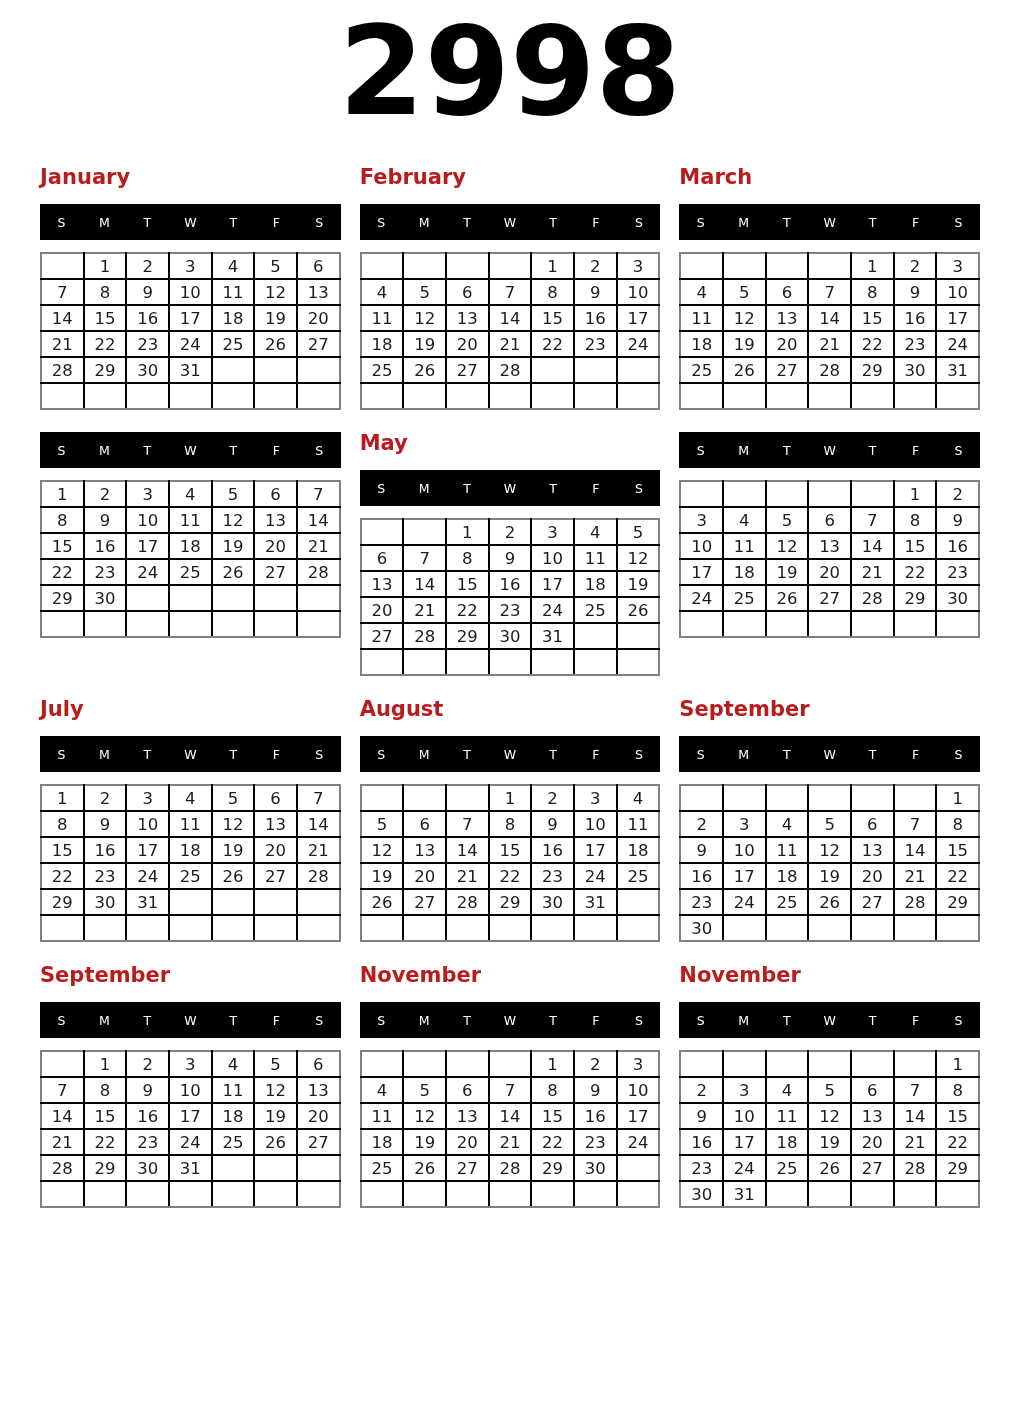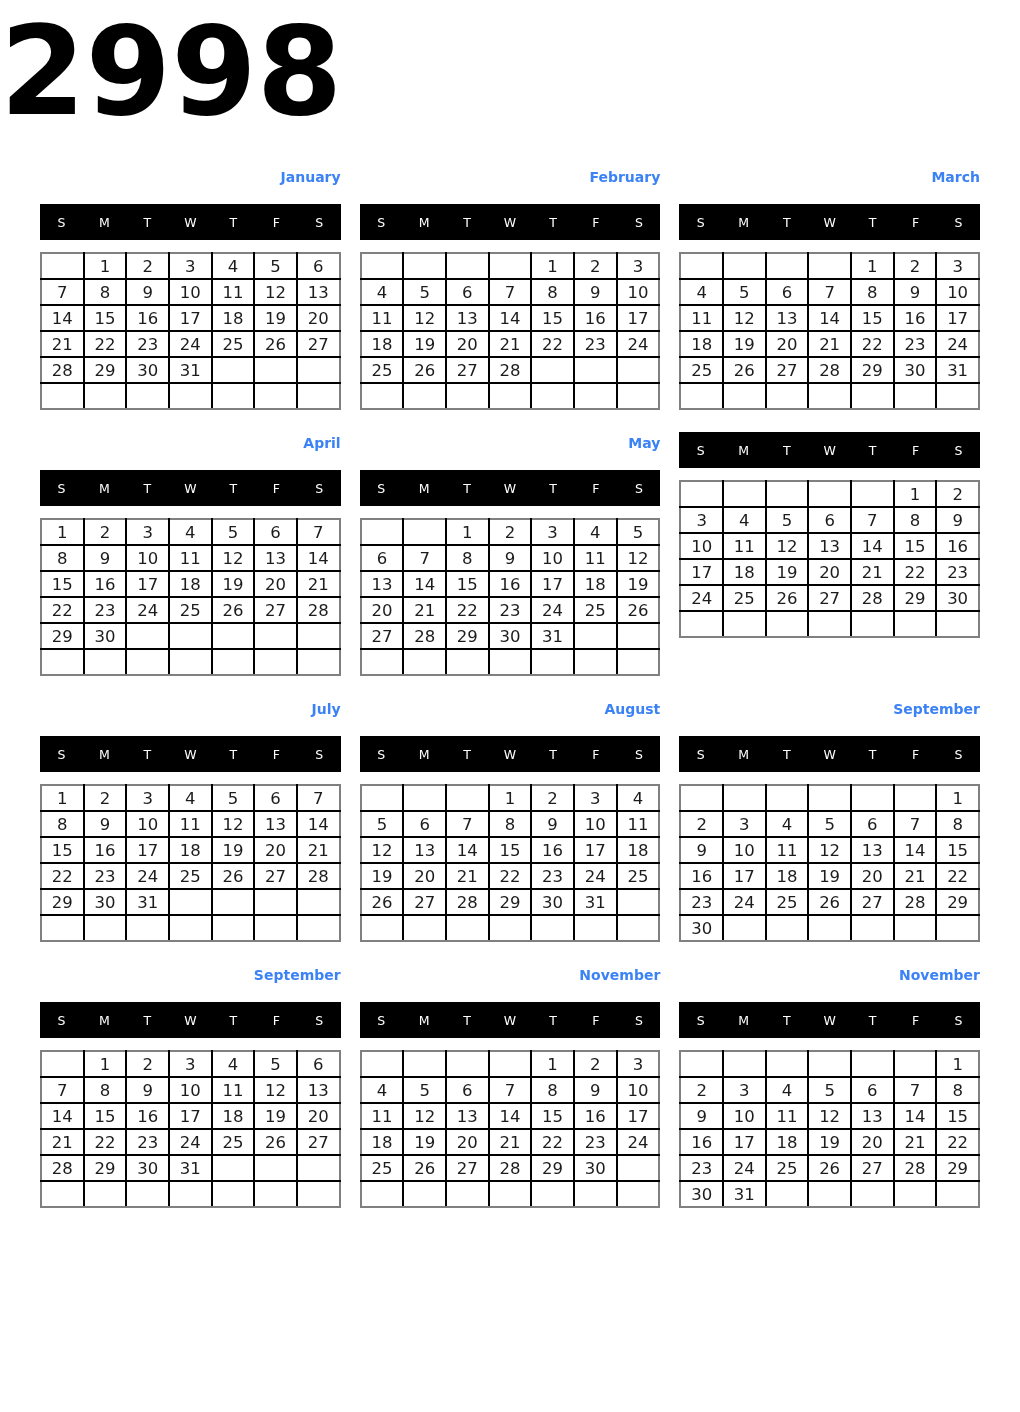--- a/index.html
+++ b/index.html
@@ -8,40 +8,40 @@
     width: 1020px;
     height: 1412px;
     font-family: "DejaVu Sans", sans-serif;
     color: #000000;
     overflow: hidden;
   }
   .year-title {
     font-size: 123px;
     font-weight: bold;
     line-height: 1;
-    text-align: left;
+    text-align: center;
     margin-top: 10px;
     letter-spacing: 0px;
     color: #000000;
   }
   .months-grid {
     margin: 33px 40px 0 40px;
     display: grid;
     grid-template-columns: repeat(3, 1fr);
     column-gap: 19px;
     row-gap: 22px;
   }
   .month { width: 100%; }
   .month-name {
-    font-size: 14px;
+    font-size: 21px;
     font-weight: bold;
     line-height: 22px;
-    text-align: right;
+    text-align: left;
     margin: 0 0 16px 0;
-    color: #3b82f6;
+    color: #b91c1c;
   }
   .dow-bar {
     height: 36px;
     background: #000000;
     display: grid;
     grid-template-columns: repeat(7, 1fr);
     align-items: center;
     margin-bottom: 12px;
   }
   .dow-bar .dow {
@@ -282,21 +282,20 @@
               <td></td>
               <td></td>
               <td></td>
               <td></td>
             </tr>
           </tbody>
     </table>
   </section>
 
   <section class="month">
-    <h2 class="month-name">April</h2>
     <div class="dow-bar">
           <span class="dow">S</span>
           <span class="dow">M</span>
           <span class="dow">T</span>
           <span class="dow">W</span>
           <span class="dow">T</span>
           <span class="dow">F</span>
           <span class="dow">S</span>
         </div>
     <table class="month-grid">

